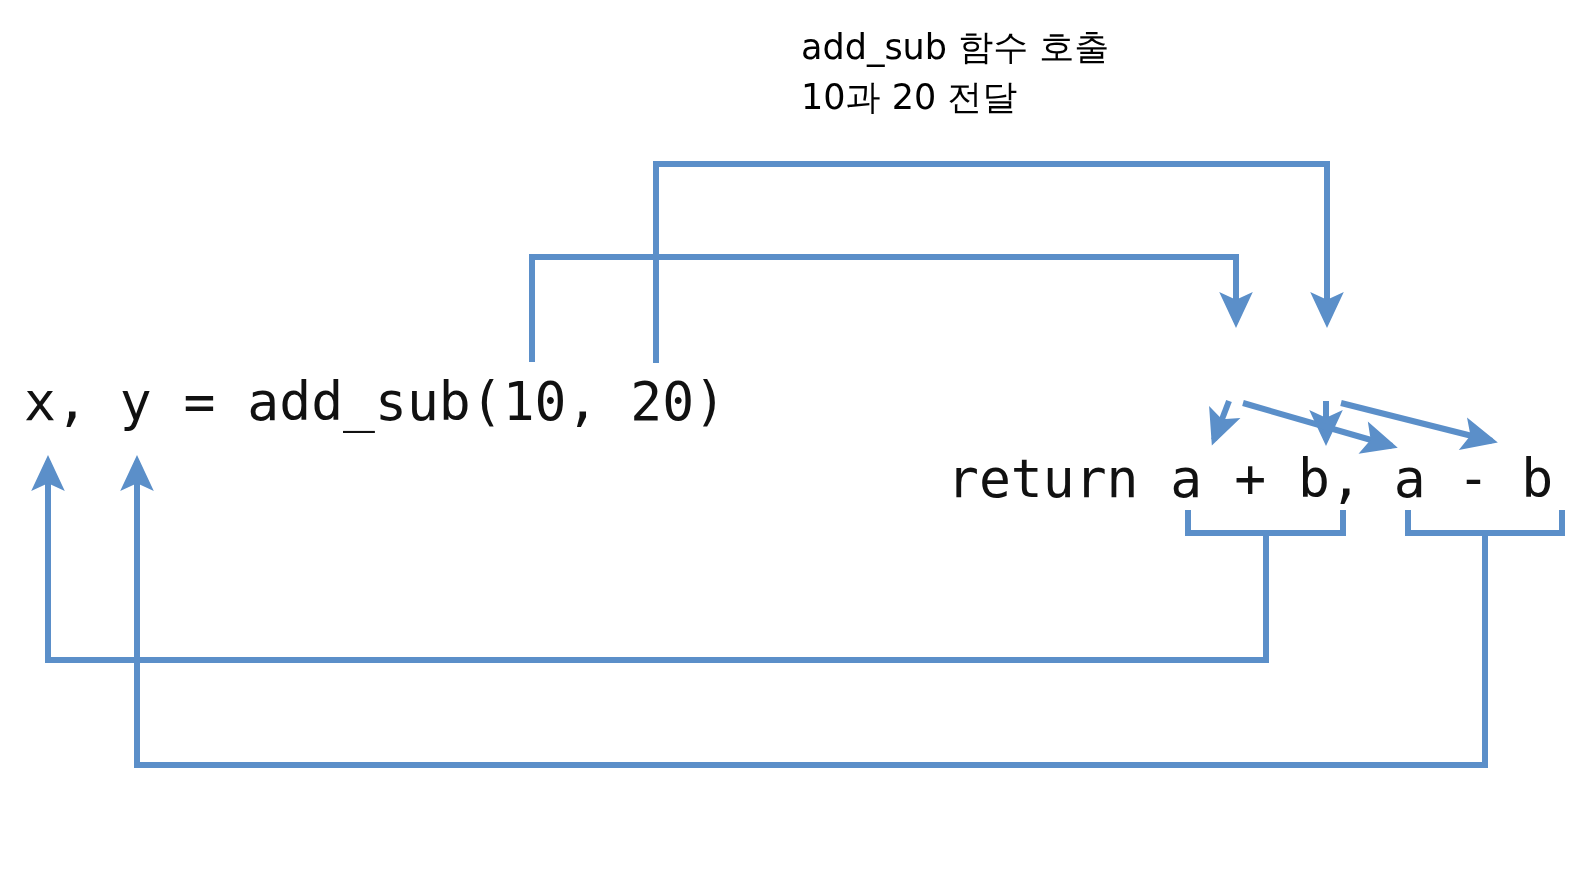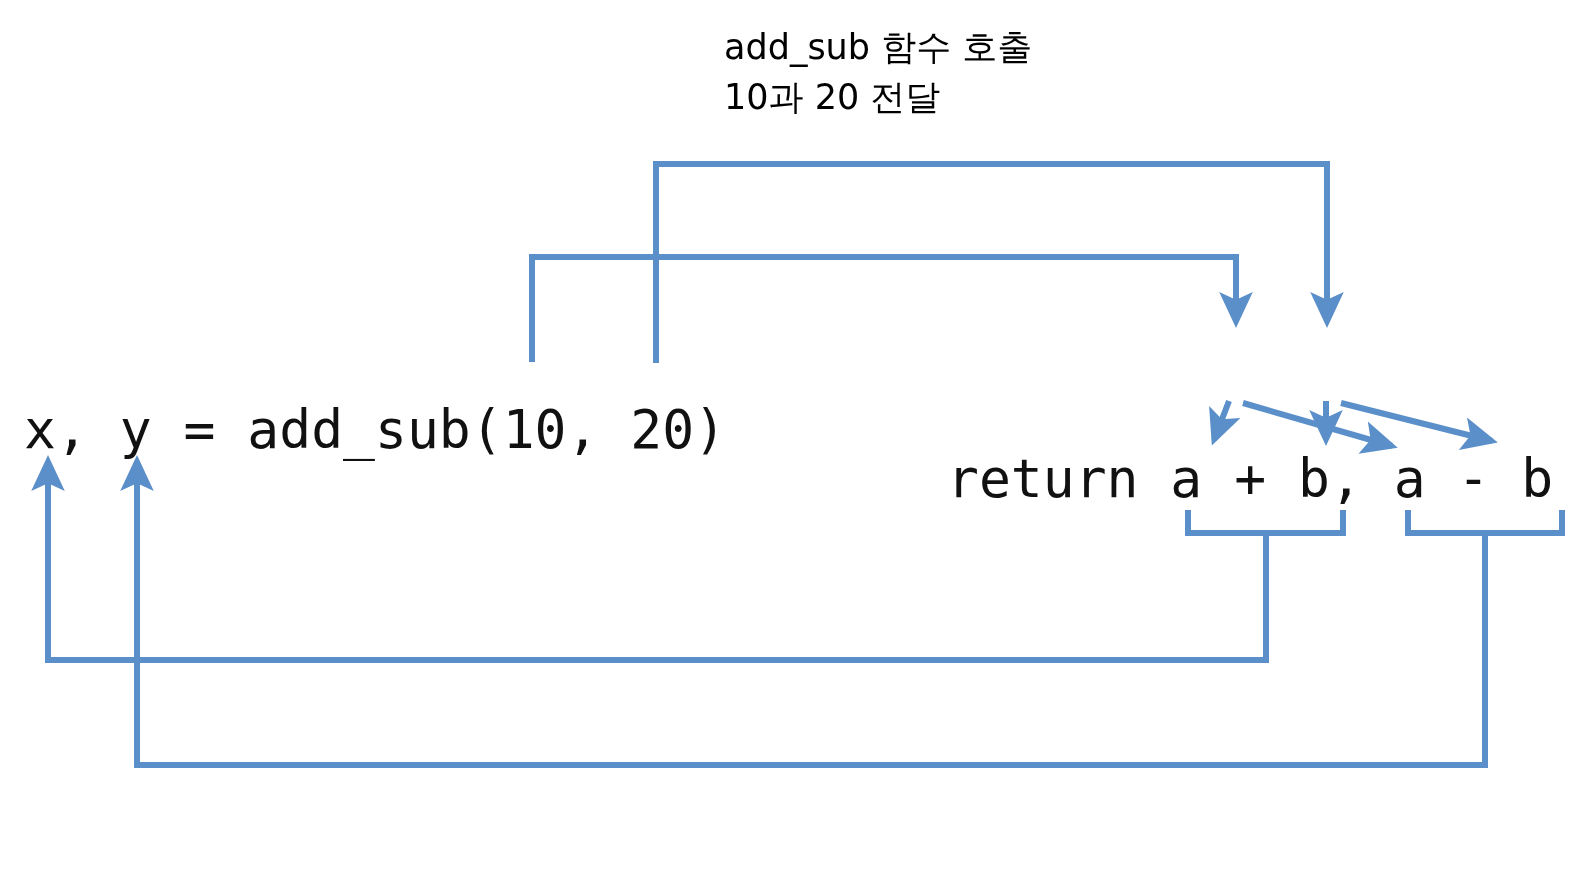--- a/index.html
+++ b/index.html
@@ -17,39 +17,38 @@
   }
   .caption {
     position: absolute;
     color: #000000;
     font-family: "DejaVu Sans", sans-serif;
     font-size: 35px;
     line-height: 50px;
     white-space: pre;
   }
   #caption-top {
-    left: 724px;
+    left: 801px;
     top: 22px;
   }
   #caption-bottom {
     left: 470px;
     top: 789px;
   }
   .code {
     position: absolute;
     color: #111111;
     font-family: "DejaVu Sans Mono", monospace;
     font-size: 53px;
     letter-spacing: 0px;
     white-space: pre;
   }
   #code-call {
     left: 24px;
     top: 371px;
-    margin-top: 28px;
   }
   #code-def {
     left: 822px;
     top: 337px;
   }
   #code-return {
     left: 947px;
     top: 448px;
   }
   #wires {

